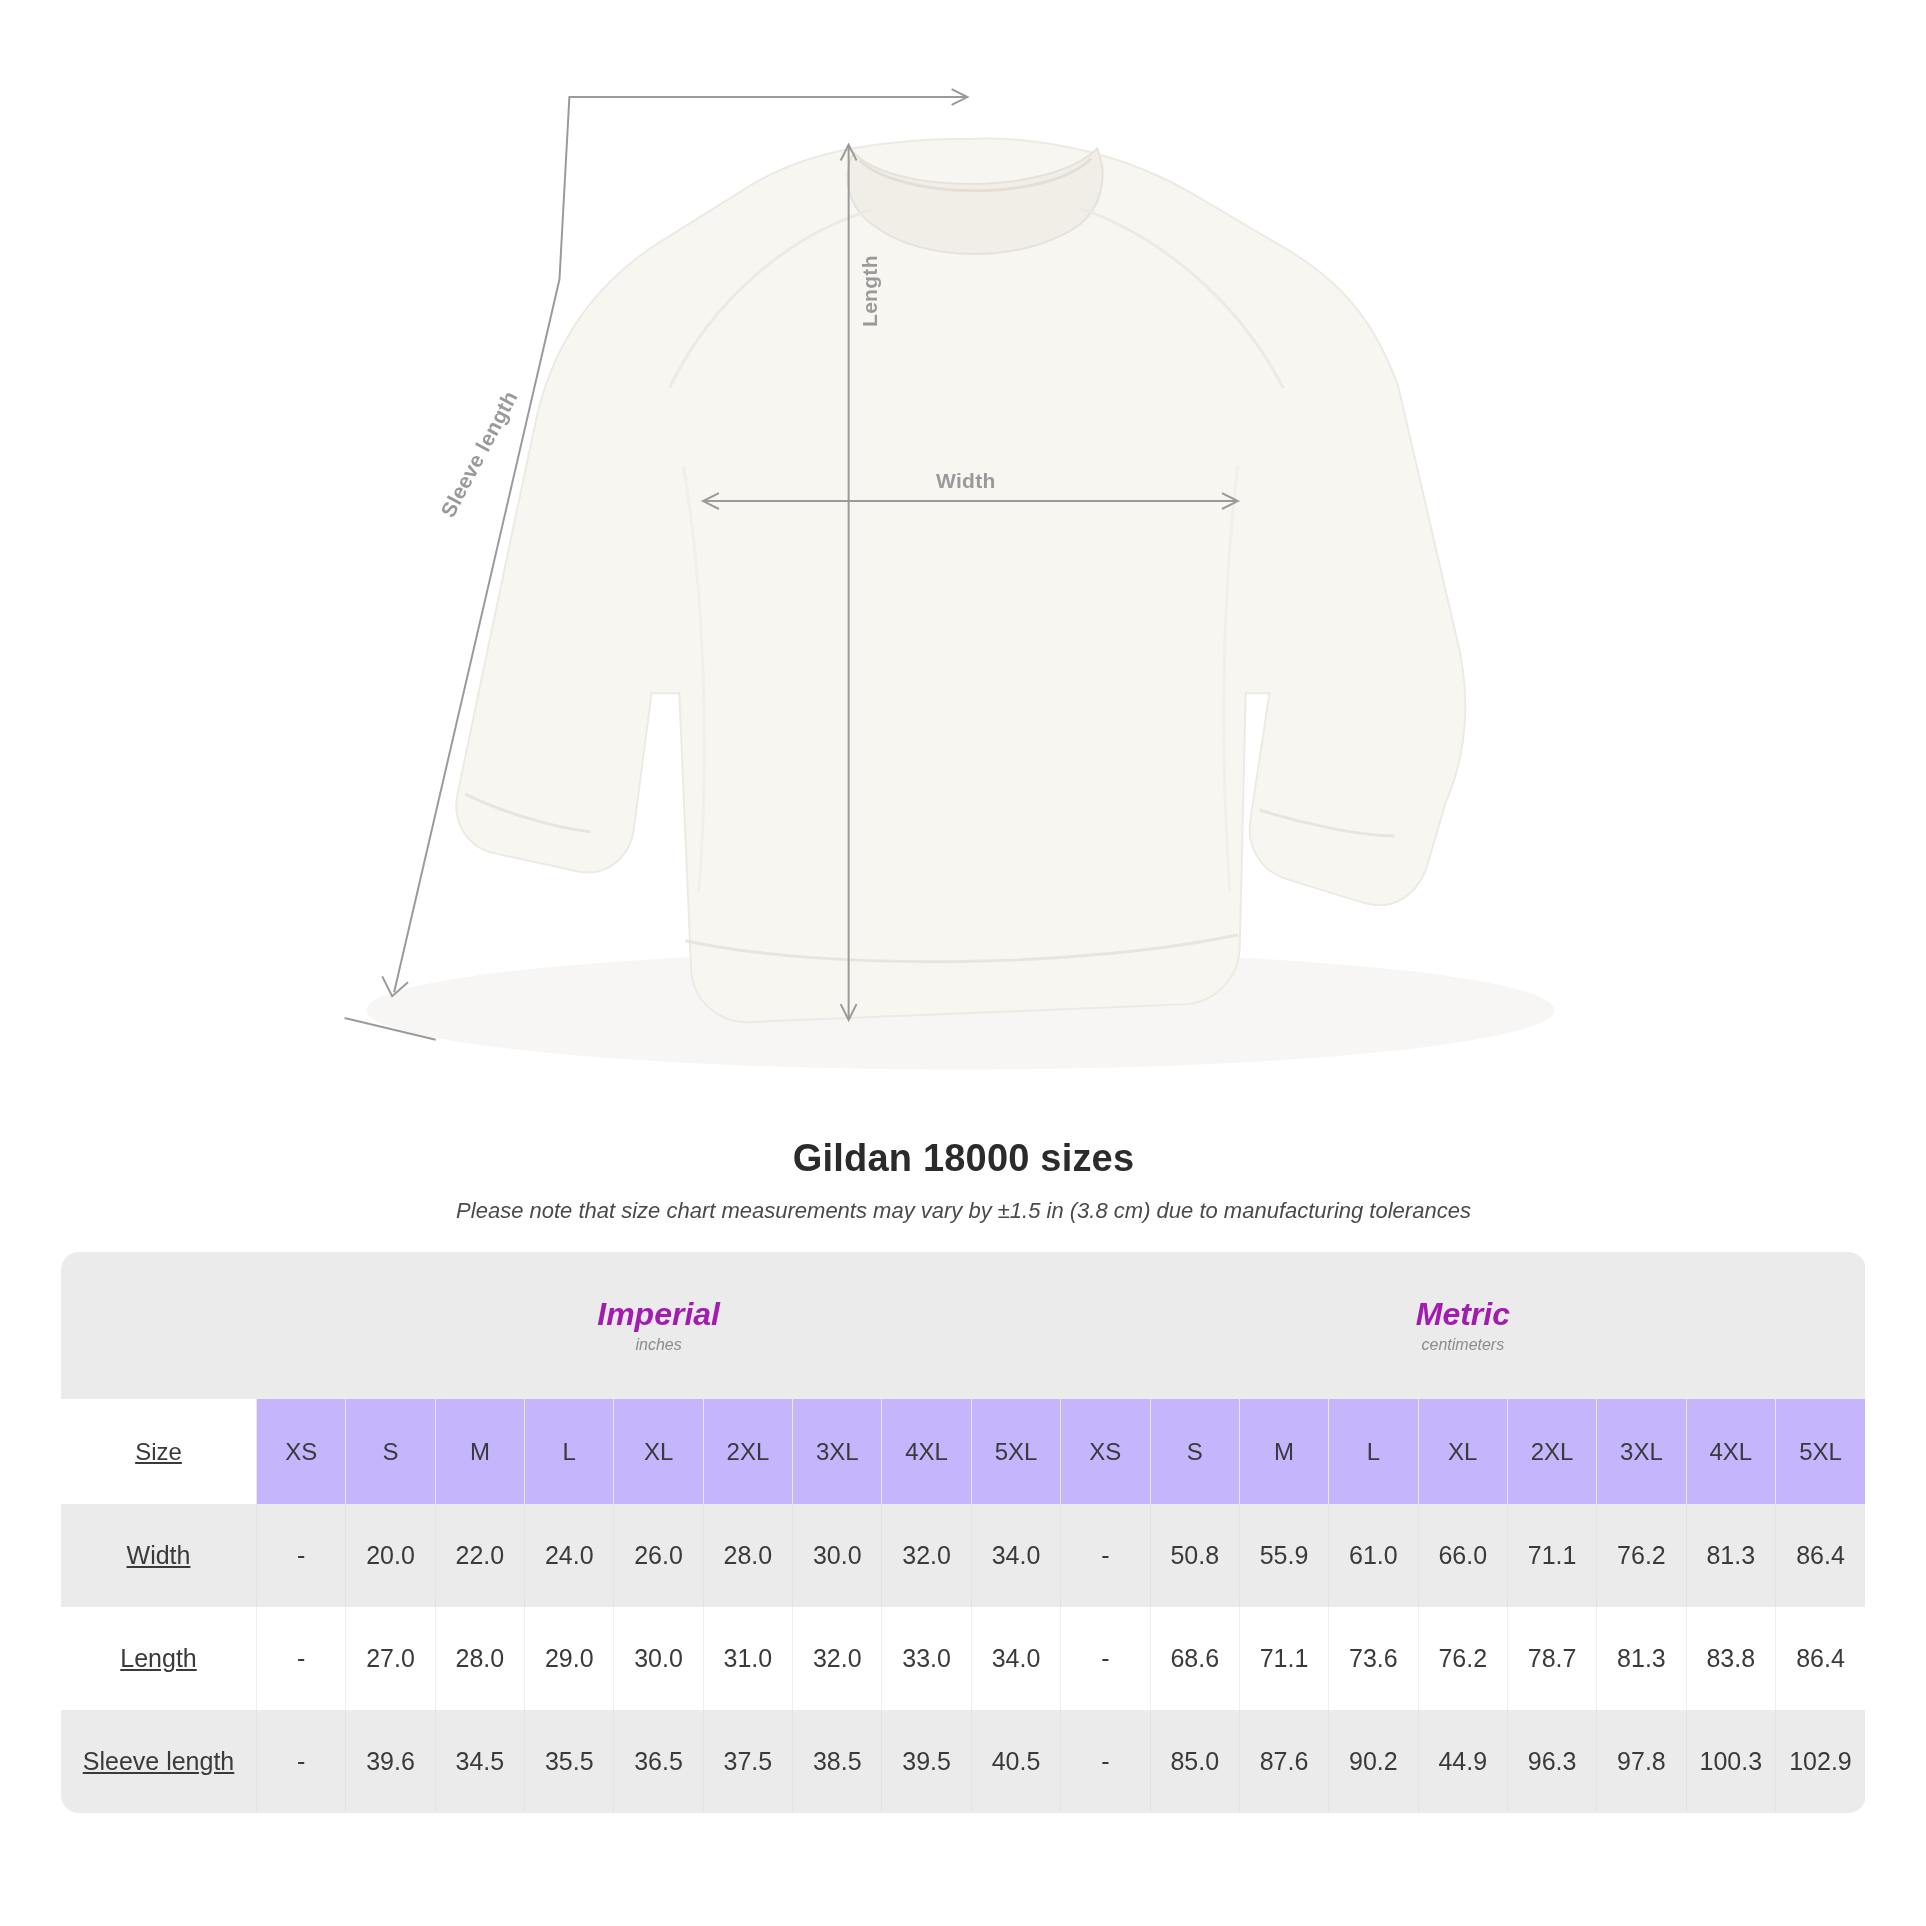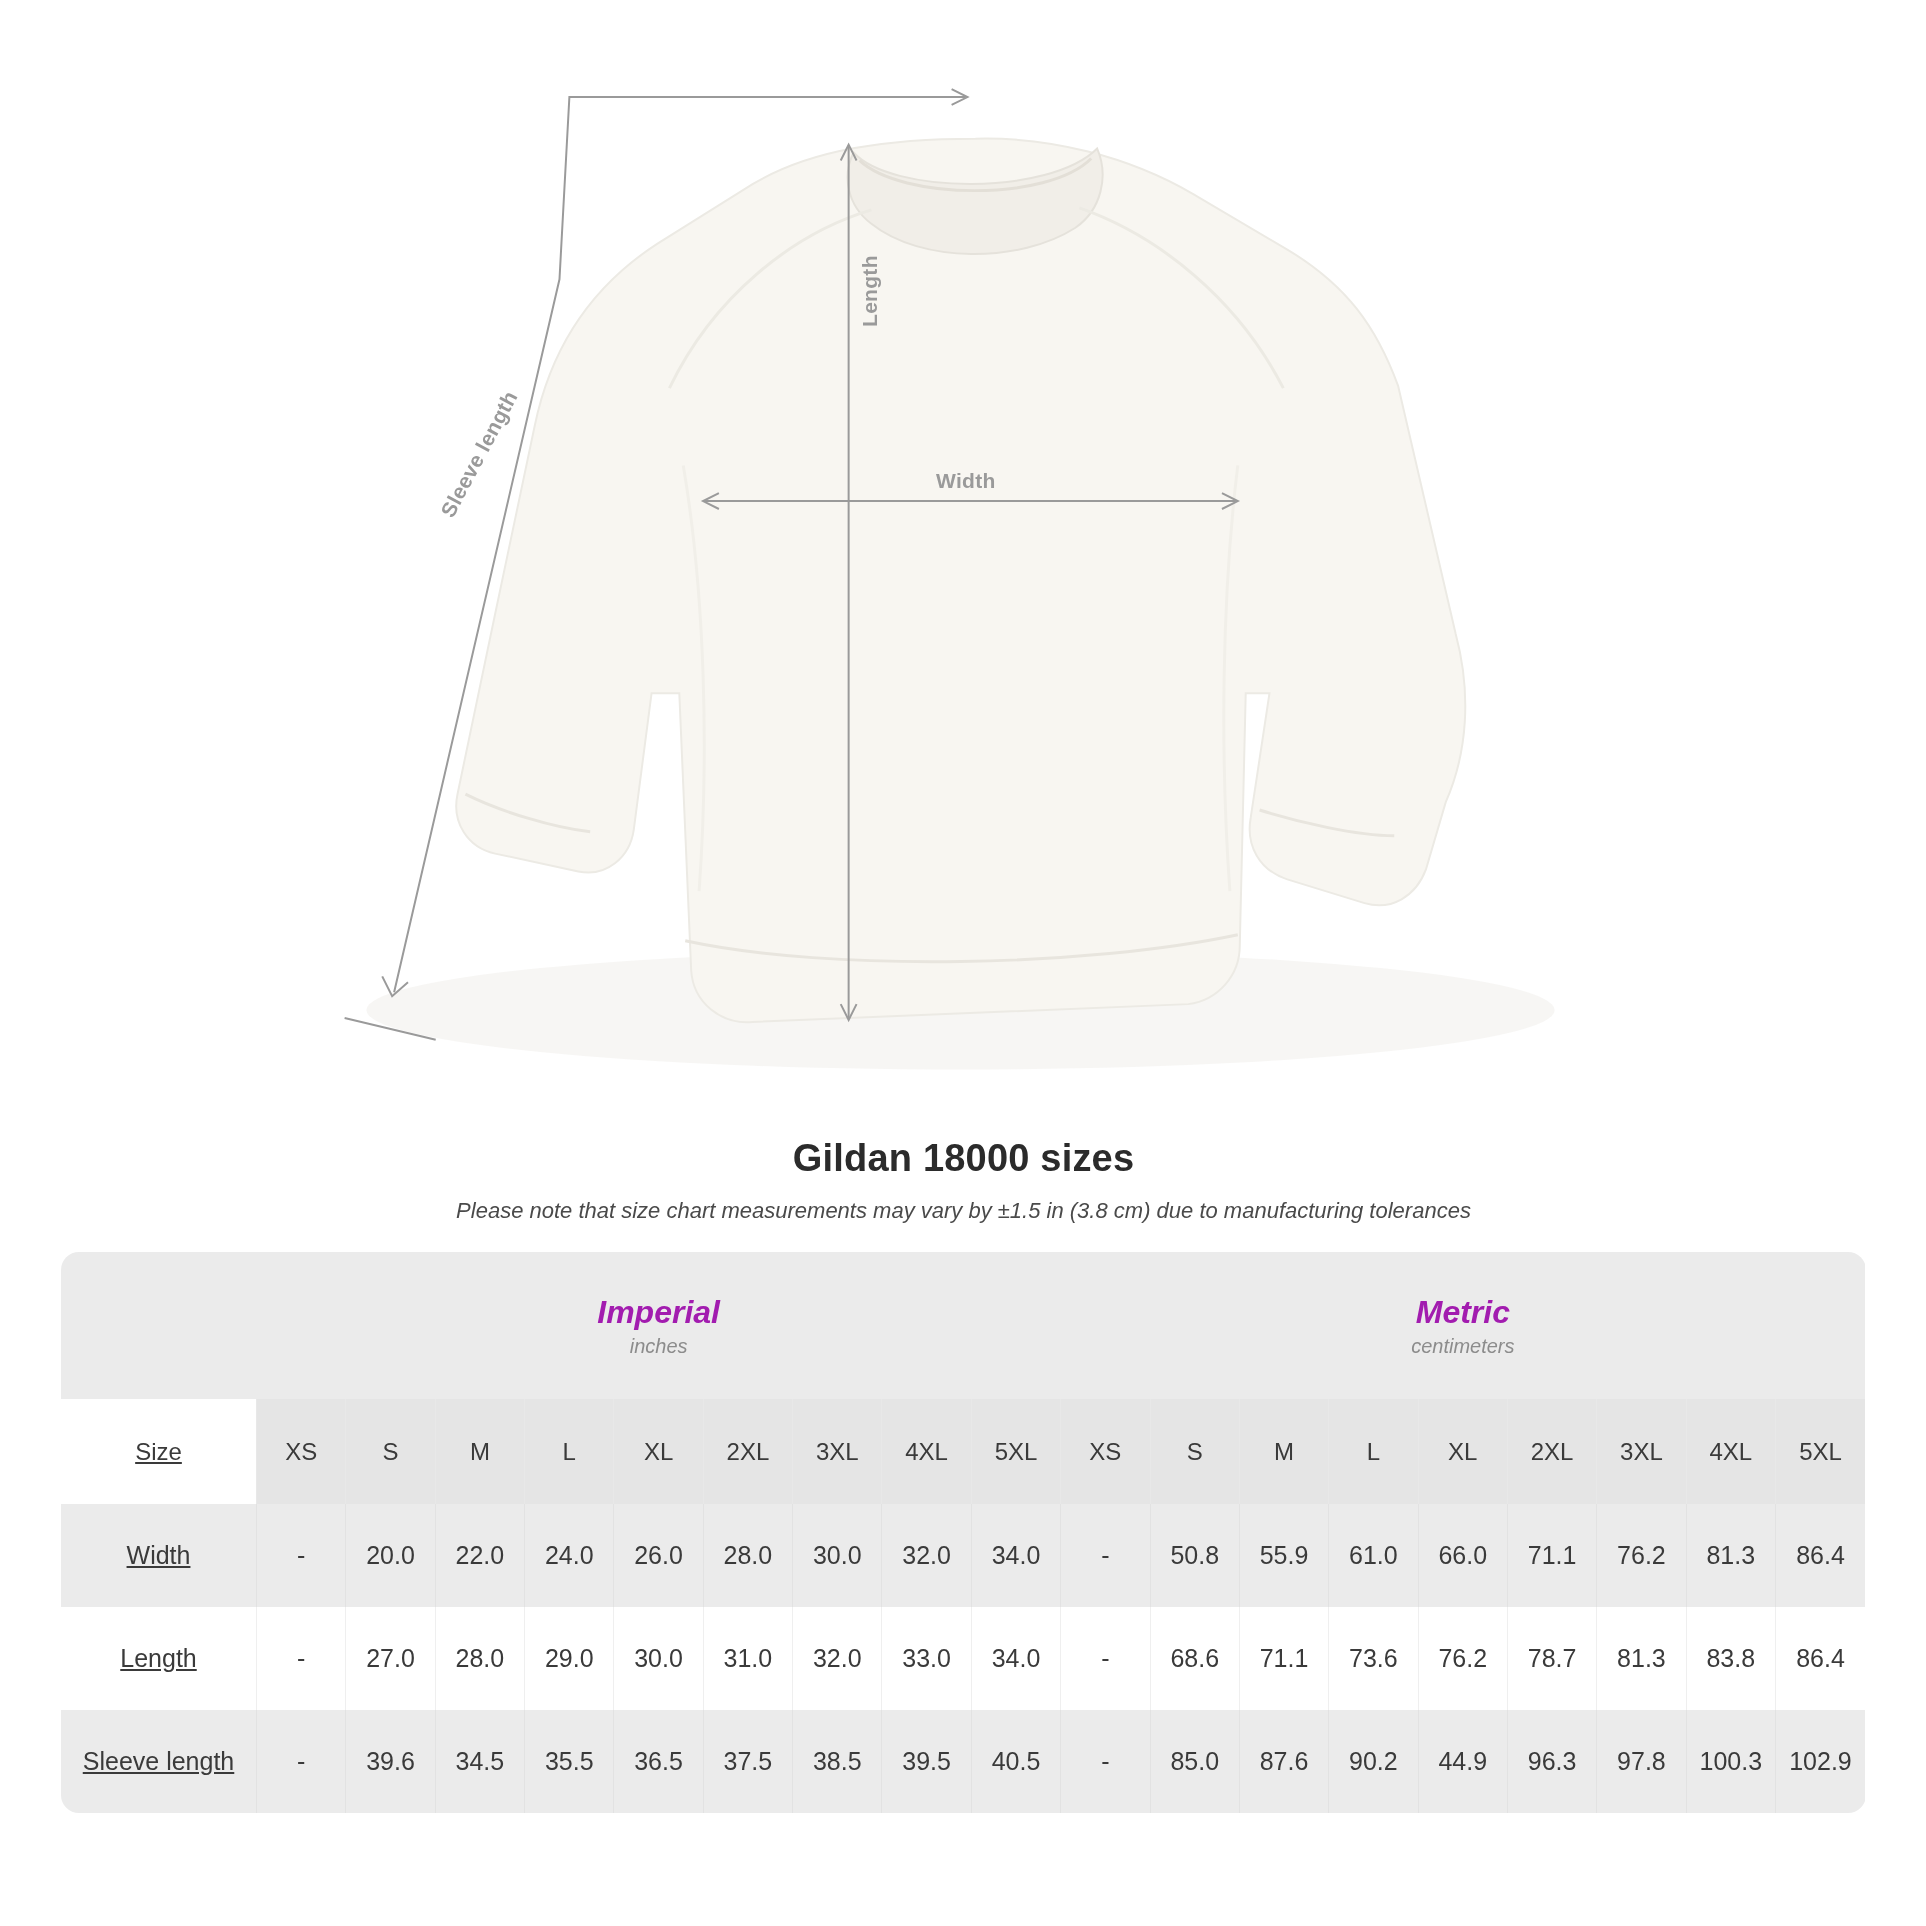--- a/index.html
+++ b/index.html
@@ -100,28 +100,28 @@
     padding: 0;
   }
   .unit-title {
     font-size: 32px;
     font-style: italic;
     font-weight: bold;
     color: #a21caf;
     line-height: 1.25;
   }
   .unit-sub {
-    font-size: 20px;
+    font-size: 16px;
     font-style: italic;
     color: #8c8c8c;
     line-height: 1.4;
   }
   
   .size-row td {
-    background: #e5e5e5;
+    background: #c4b5fd;
     height: 105px;
     font-size: 25px;
     color: #555555;
     font-weight: bold;
     border-right: 1px solid #e8e8e8;
   }
   .size-row td:last-child { border-right: none; }
   .size-row td.rowhead {
     background: #ffffff;
   }

